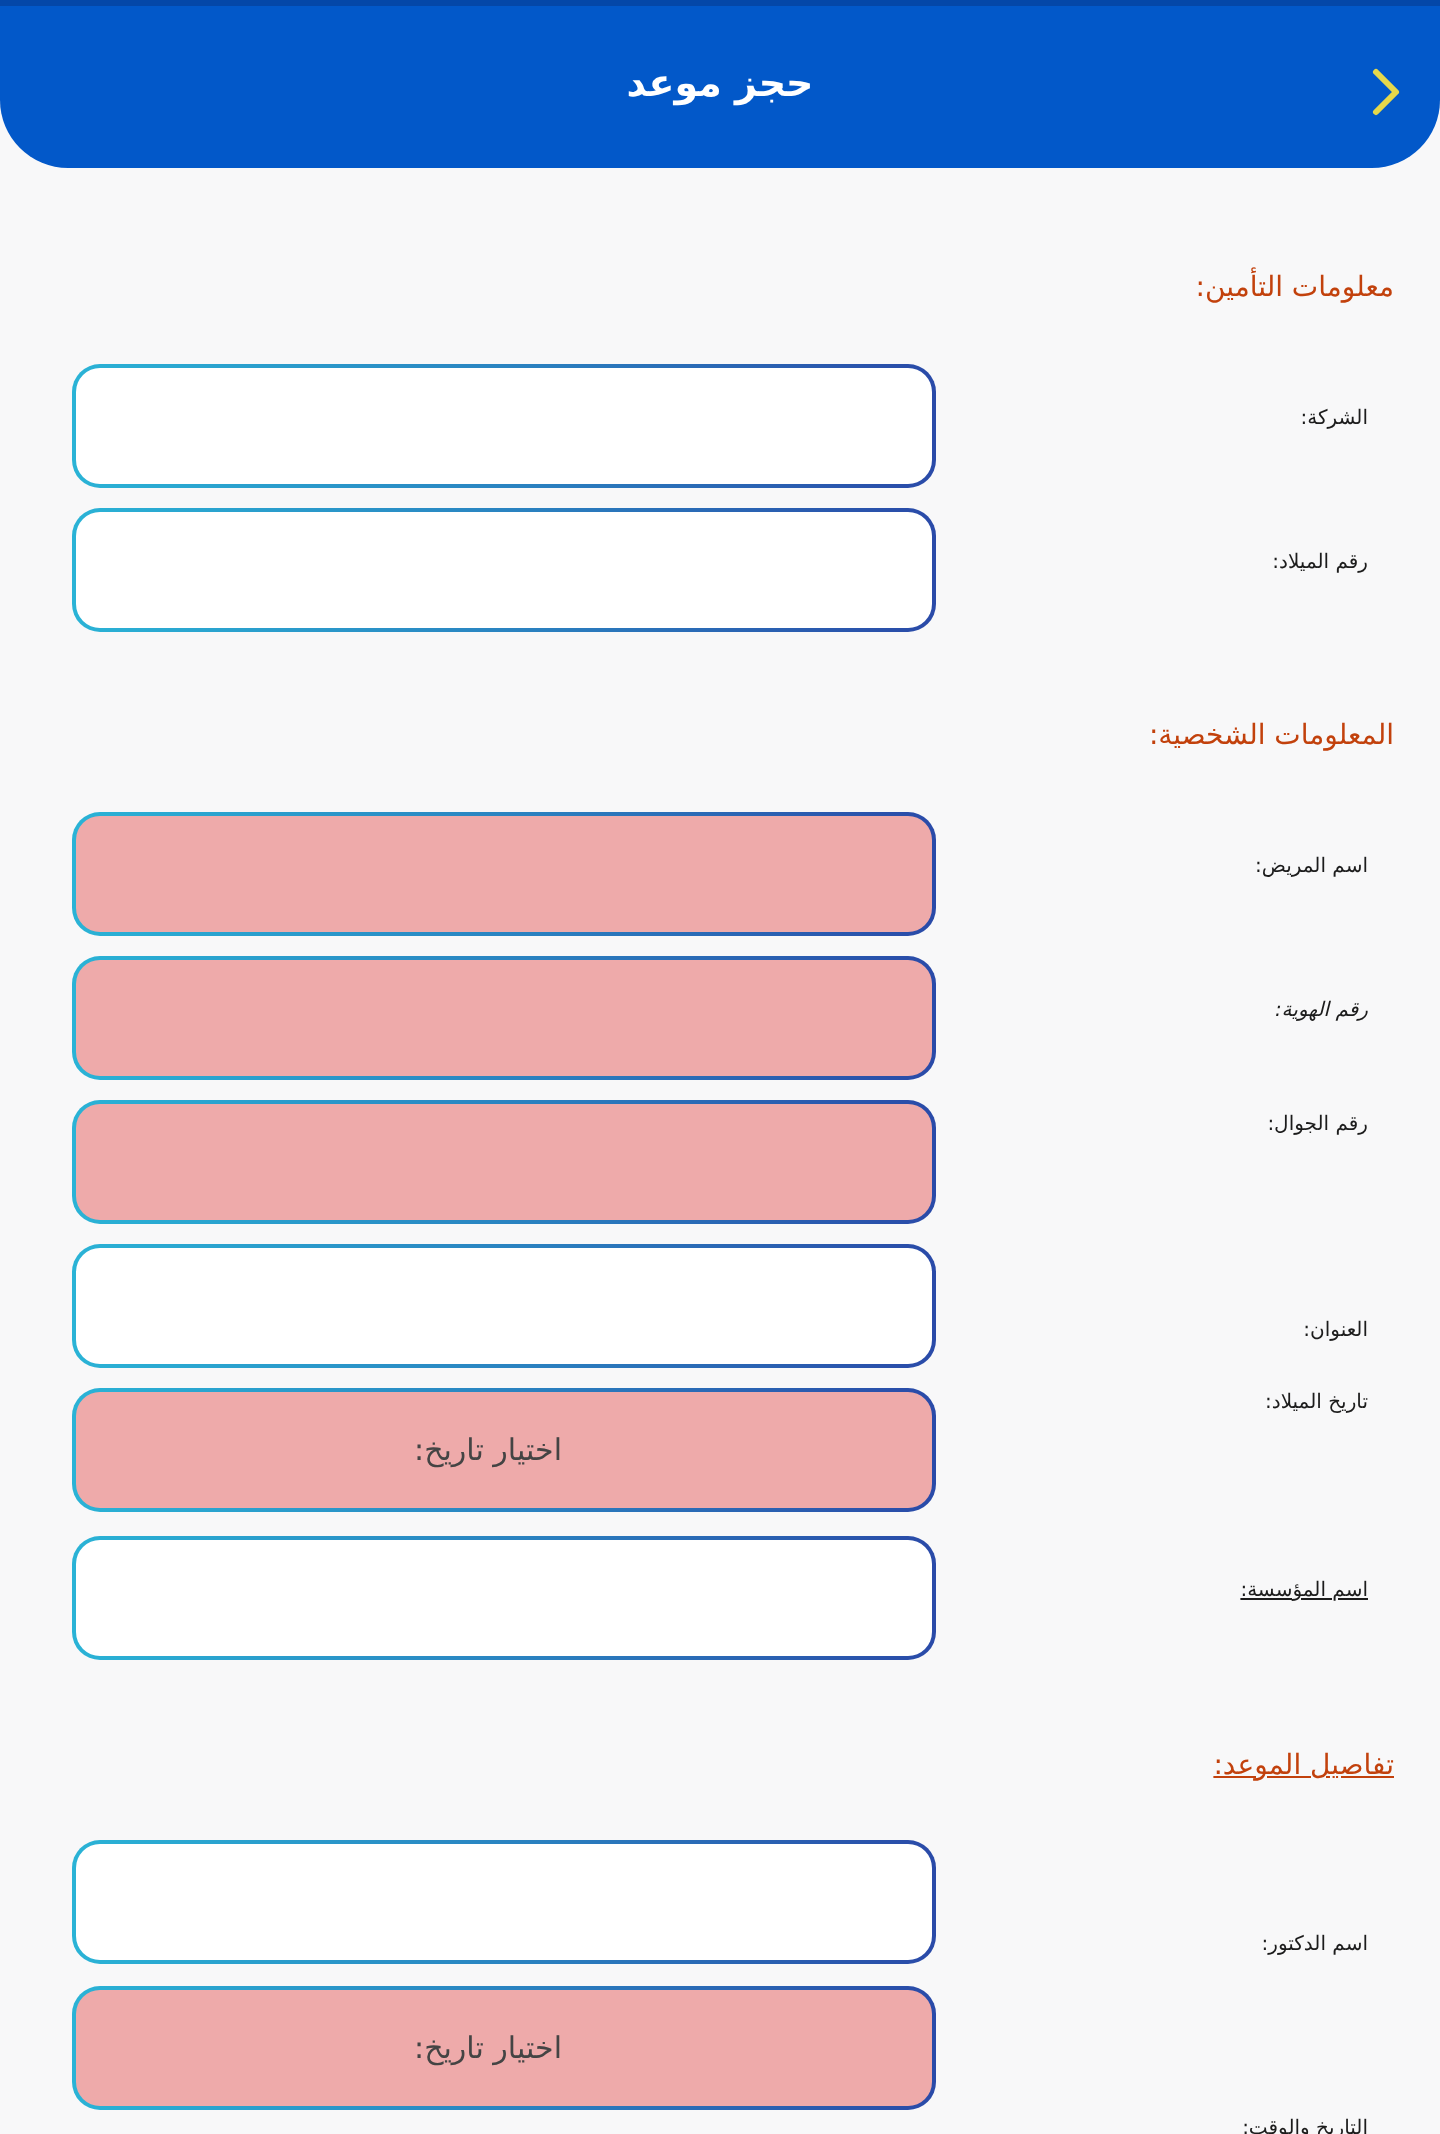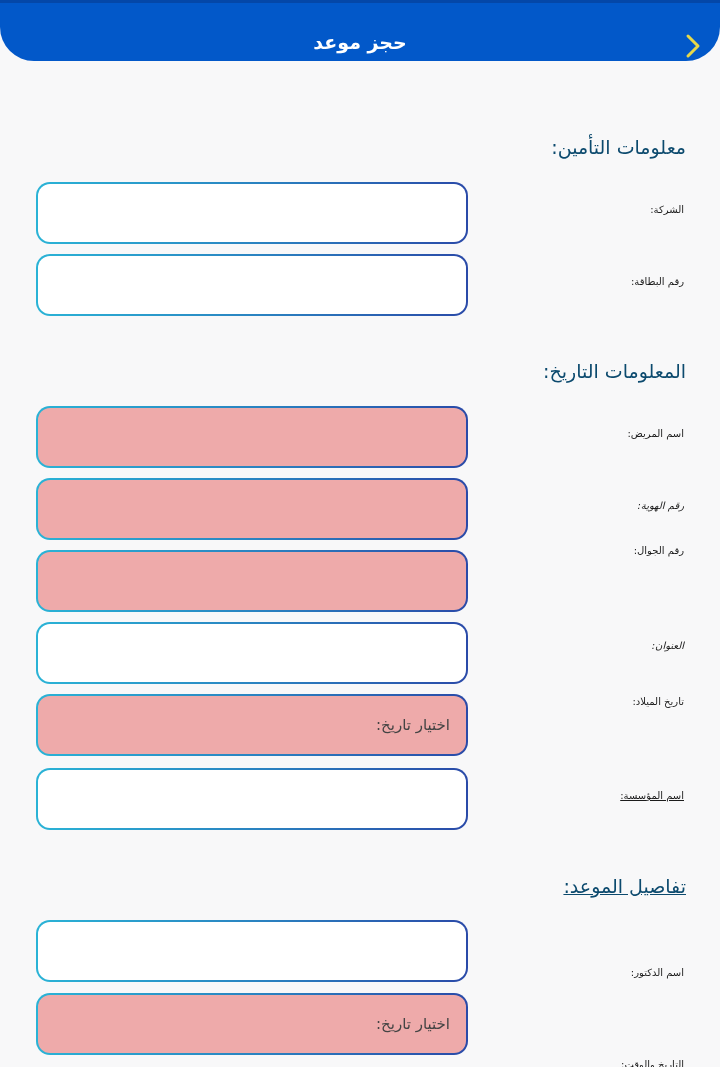--- a/index.html
+++ b/index.html
@@ -3,49 +3,49 @@
 <meta charset="utf-8">
 <style>
   html, body { margin:0; padding:0; }
   body {
     width:720px; height:1067px; overflow:hidden;
     background:#f8f8f9;
     font-family:"DejaVu Sans", sans-serif;
     position:relative;
   }
   .header {
-    position:absolute; left:0; top:0; width:720px; height:61px;
+    position:absolute; left:0; top:0; width:720px; height:84px;
     background:#0258c9;
     border-bottom-left-radius:34px; border-bottom-right-radius:34px;
     border-top:3px solid #0447a8;
     box-sizing:border-box;
   }
   .header-title {
     position:absolute; left:0; right:0; top:28px; text-align:center;
     color:#ffffff; font-size:19px; font-weight:bold;
   }
   .back-btn {
     position:absolute; right:14px; top:28px; width:26px; height:30px;
     display:flex; align-items:center; justify-content:center; cursor:pointer;
   }
   .section-title {
-    position:absolute; right:34px; color:#0c4a6e; font-size:19px; direction:rtl;
+    position:absolute; right:23px; color:#c2410c; font-size:14px; direction:rtl;
   }
   .field-label {
     position:absolute; right:36px; color:#1c1c1c; font-size:10px; direction:rtl;
   }
   .field {
     position:absolute; left:36px; width:432px; height:62px;
     box-sizing:border-box; border-radius:14px;
     padding:2px;
     background:linear-gradient(90deg,#2ab3d6 0%, #2a7fbf 55%, #2a4aa8 100%);
   }
   .field-inner {
     width:100%; height:100%; border-radius:12px; box-sizing:border-box;
-    background:#ffffff; display:flex; align-items:center; justify-content:flex-start;
+    background:#ffffff; display:flex; align-items:center; justify-content:center;
     padding-right:16px; direction:rtl;
   }
   .field.required .field-inner { background:#eeaaaa; }
   .field-inner input {
     border:none; outline:none; background:transparent; width:100%;
     font-family:"DejaVu Sans", sans-serif; font-size:15px; color:#333; direction:rtl; text-align:right;
   }
   .date-placeholder { color:#444; font-size:15px; font-family:"DejaVu Sans", sans-serif; }
 </style>
 </head>
@@ -62,51 +62,51 @@
 
 <div class="section-title" style="top:136px;">معلومات التأمين:</div>
 
 <div class="field-label" style="top:204px;">الشركة:</div>
 <div class="field" style="top:182px;">
   <div class="field-inner">
       <input type="text" style="">
     </div>
 </div>
 
-<div class="field-label" style="top:276px;">رقم البطاقة:</div>
+<div class="field-label" style="top:276px;">رقم الميلاد:</div>
 <div class="field" style="top:254px;">
   <div class="field-inner">
       <input type="text" style="">
     </div>
 </div>
 
-<div class="section-title" style="top:360px;">المعلومات التاريخ:</div>
+<div class="section-title" style="top:360px;">المعلومات الشخصية:</div>
 
 <div class="field-label" style="top:428px;text-align:center;">اسم المريض:</div>
 <div class="field required" style="top:406px;">
   <div class="field-inner">
       <input type="text" style="">
     </div>
 </div>
 
 <div class="field-label" style="top:500px;font-style:italic;">رقم الهوية:</div>
 <div class="field required" style="top:478px;">
   <div class="field-inner">
       <input type="text" style="">
     </div>
 </div>
 
-<div class="field-label" style="top:545px;">رقم الجوال:</div>
+<div class="field-label" style="top:557px;">رقم الجوال:</div>
 <div class="field required" style="top:550px;">
   <div class="field-inner">
       <input type="text" style="">
     </div>
 </div>
 
-<div class="field-label" style="top:640px;font-style:italic;">العنوان:</div>
+<div class="field-label" style="top:660px;">العنوان:</div>
 <div class="field" style="top:622px;">
   <div class="field-inner">
       <input type="text" style="">
     </div>
 </div>
 
 <div class="field-label" style="top:696px;">تاريخ الميلاد:</div>
 <div class="field required" style="top:694px;">
   <div class="field-inner">
       <span class="date-placeholder">اختيار تاريخ:</span>

